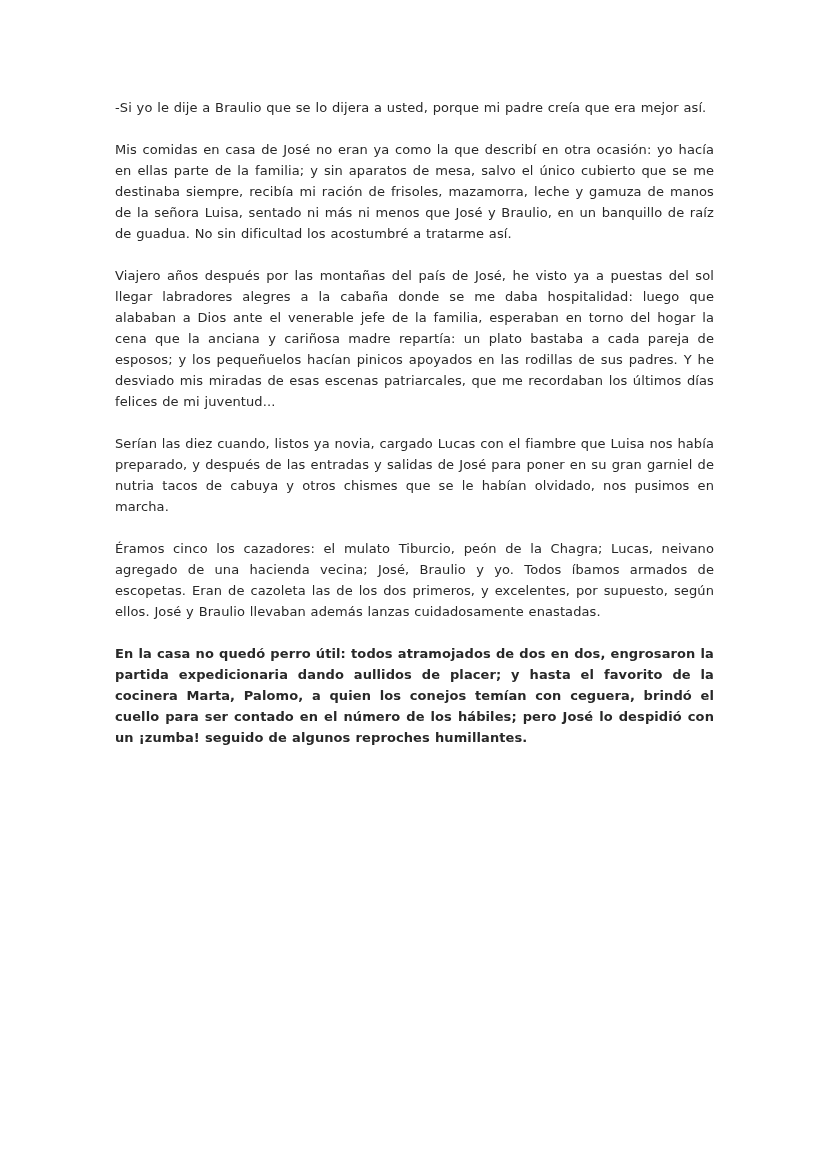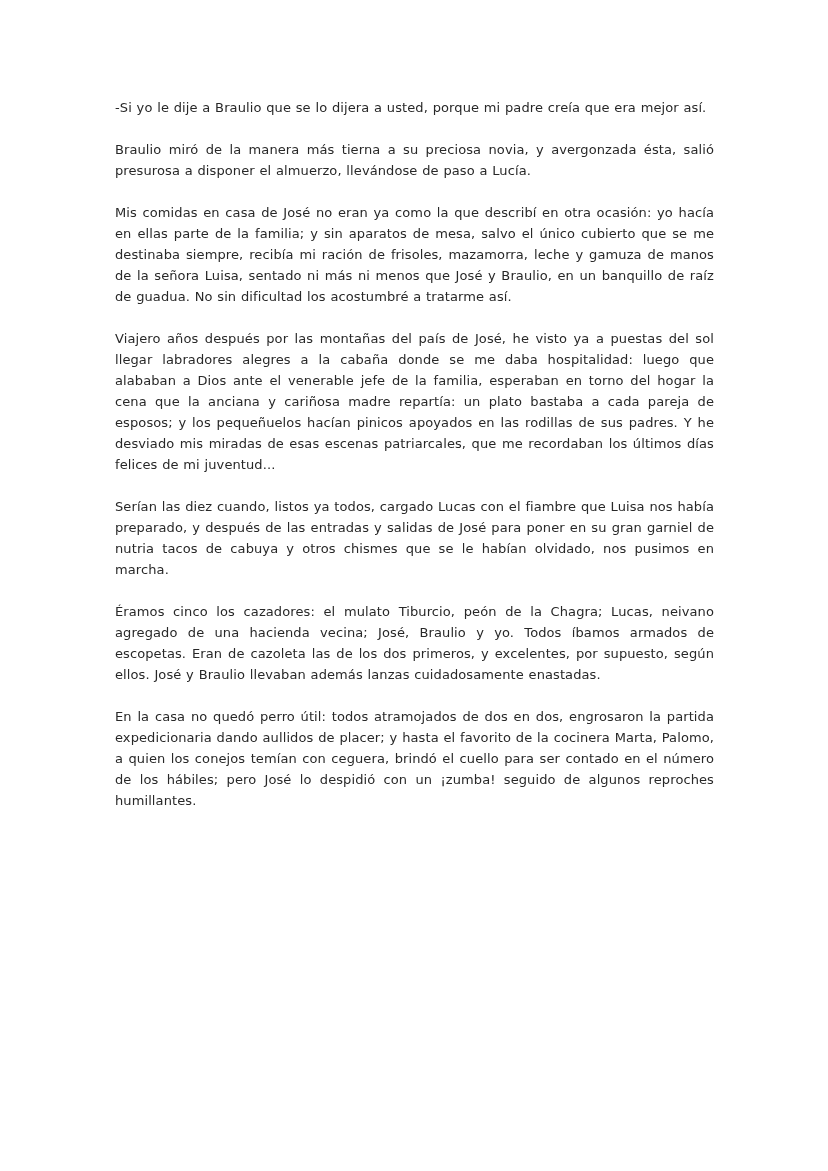--- a/index.html
+++ b/index.html
@@ -32,28 +32,28 @@
     line-height: 21px;
     text-align: justify;
     letter-spacing: 0.1px;
   }
   .text-block p {
     margin: 0 0 21px 0;
     word-spacing: 0.5px;
   }
   .text-block p:last-child {
     margin-bottom: 16px;
+    font-weight: bold;
   }
 </style>
 </head>
 <body>
 
 <div class="page">
   <div class="text-block">
     <p>-Si yo le dije a Braulio que se lo dijera a usted, porque mi padre creía que era mejor así.</p>
-    <p>Braulio miró de la manera más tierna a su preciosa novia, y avergonzada ésta, salió presurosa a disponer el almuerzo, llevándose de paso a Lucía.</p>
     <p>Mis comidas en casa de José no eran ya como la que describí en otra ocasión: yo hacía en ellas parte de la familia; y sin aparatos de mesa, salvo el único cubierto que se me destinaba siempre, recibía mi ración de frisoles, mazamorra, leche y gamuza de manos de la señora Luisa, sentado ni más ni menos que José y Braulio, en un banquillo de raíz de guadua. No sin dificultad los acostumbré a tratarme así.</p>
     <p>Viajero años después por las montañas del país de José, he visto ya a puestas del sol llegar labradores alegres a la cabaña donde se me daba hospitalidad: luego que alababan a Dios ante el venerable jefe de la familia, esperaban en torno del hogar la cena que la anciana y cariñosa madre repartía: un plato bastaba a cada pareja de esposos; y los pequeñuelos hacían pinicos apoyados en las rodillas de sus padres. Y he desviado mis miradas de esas escenas patriarcales, que me recordaban los últimos días felices de mi juventud...</p>
-    <p>Serían las diez cuando, listos ya todos, cargado Lucas con el fiambre que Luisa nos había preparado, y después de las entradas y salidas de José para poner en su gran garniel de nutria tacos de cabuya y otros chismes que se le habían olvidado, nos pusimos en marcha.</p>
+    <p>Serían las diez cuando, listos ya novia, cargado Lucas con el fiambre que Luisa nos había preparado, y después de las entradas y salidas de José para poner en su gran garniel de nutria tacos de cabuya y otros chismes que se le habían olvidado, nos pusimos en marcha.</p>
     <p>Éramos cinco los cazadores: el mulato Tiburcio, peón de la Chagra; Lucas, neivano agregado de una hacienda vecina; José, Braulio y yo. Todos íbamos armados de escopetas. Eran de cazoleta las de los dos primeros, y excelentes, por supuesto, según ellos. José y Braulio llevaban además lanzas cuidadosamente enastadas.</p>
     <p>En la casa no quedó perro útil: todos atramojados de dos en dos, engrosaron la partida expedicionaria dando aullidos de placer; y hasta el favorito de la cocinera Marta, Palomo, a quien los conejos temían con ceguera, brindó el cuello para ser contado en el número de los hábiles; pero José lo despidió con un ¡zumba! seguido de algunos reproches humillantes.</p>
   </div>
 </div>
 
 </body></html>

